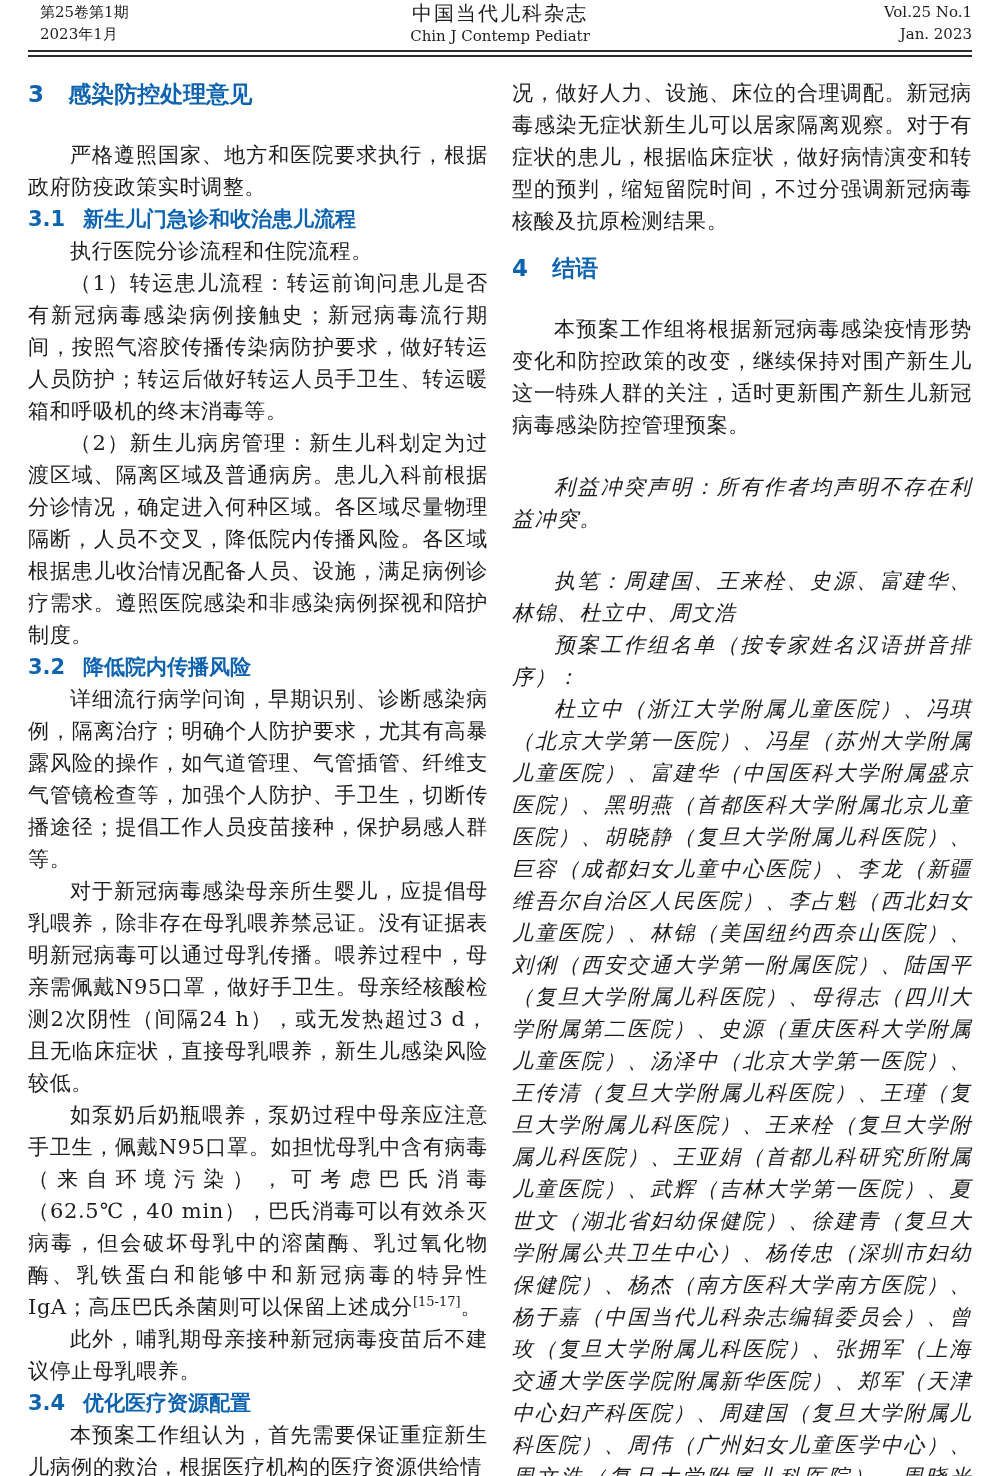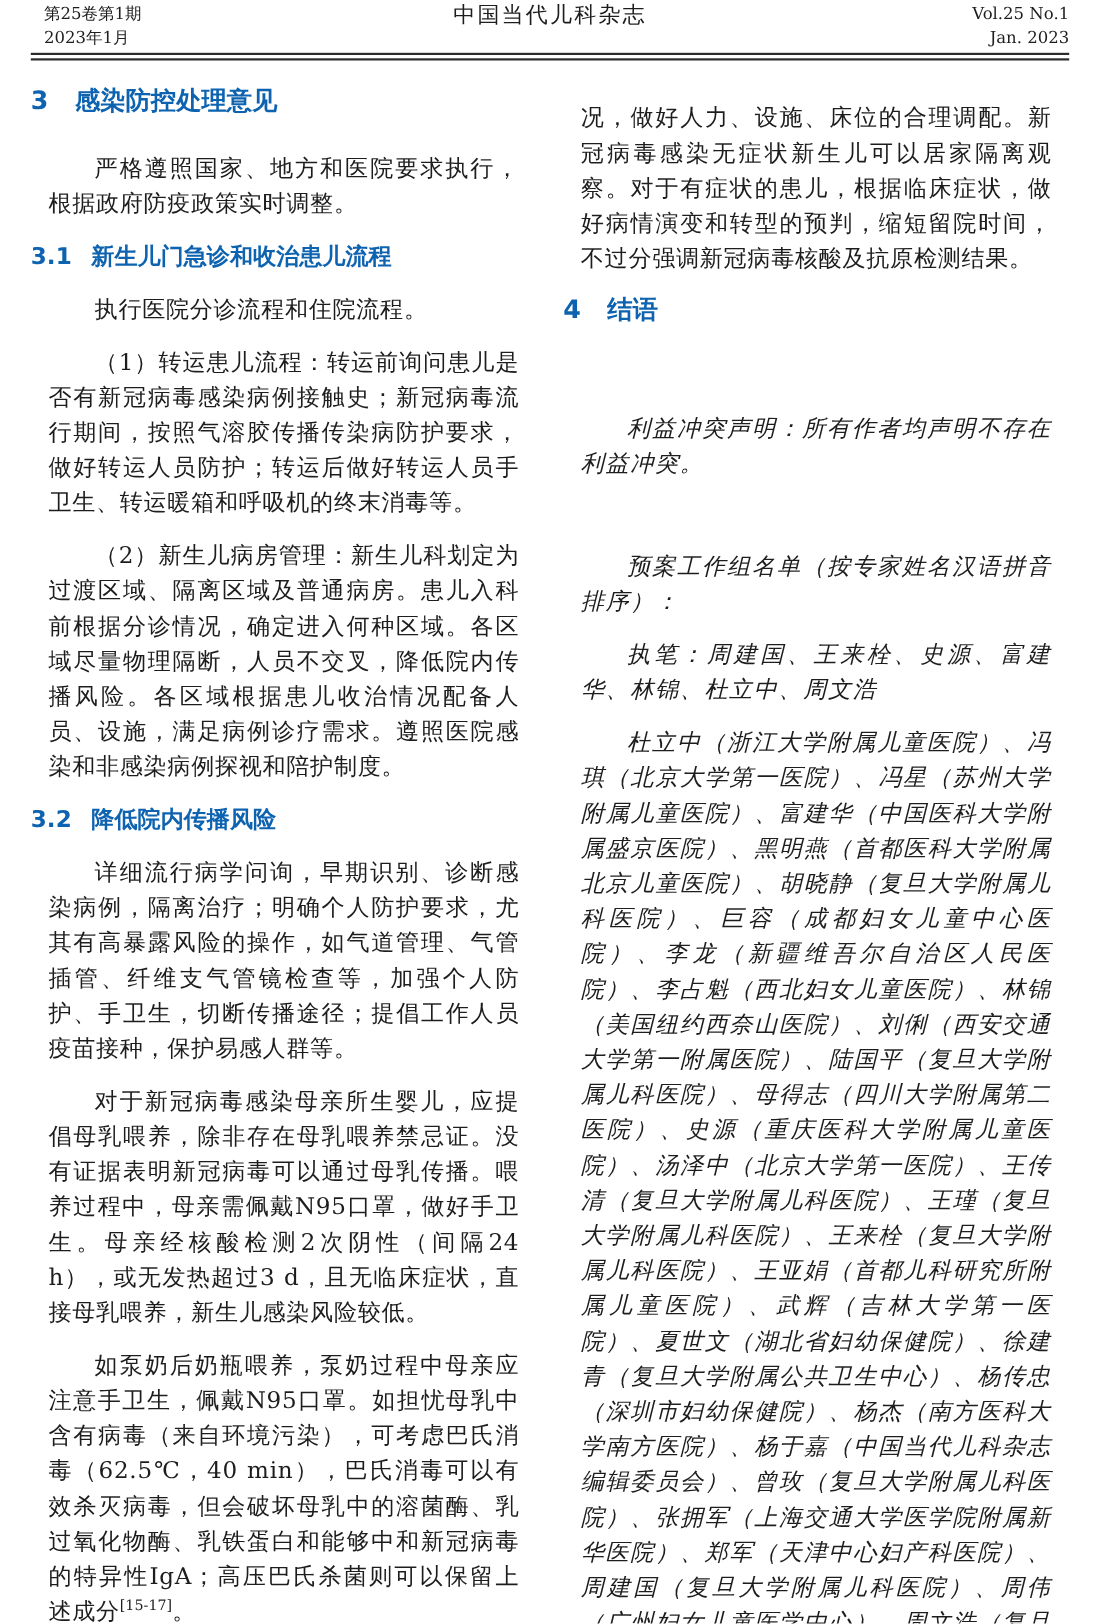--- a/index.html
+++ b/index.html
@@ -34,41 +34,42 @@
   .col > .h1:first-child{margin-top:2px;}
   .h1 .hnum{margin-right:1.05em;}
   .h2{
     font-family:"DejaVu Sans","Liberation Sans",sans-serif;
     font-weight:bold;font-size:21px;line-height:32px;color:var(--blue);
     margin:0;
   }
   .h2 .hnum{margin-right:0.85em;}
   
   .para{
-    font-size:21px;line-height:32px;margin:16px;
+    font-size:21px;line-height:32px;margin:0;
     text-align:justify;text-justify:inter-character;
     text-indent:2em;letter-spacing:0.03em;
   }
   .para.no-indent{text-indent:0;}
   .para.kai{font-style:italic;letter-spacing:0.07em;}
   sup.ref{font-size:13px;line-height:0;letter-spacing:0;}
   .spacer{height:30px;}
 </style>
 </head>
 <body>
 
 <div class="page">
 
   <header class="hdr">
     <div class="hdr-left">
       <div>第25卷第1期</div>
       <div>2023年1月</div>
     </div>
     <div class="hdr-center">
       <div class="hdr-title-cn">中国当代儿科杂志</div>
+      <div class="hdr-title-en">Chin J Contemp Pediatr</div>
     </div>
     <div class="hdr-right">
       <div>Vol.25 No.1</div>
       <div>Jan. 2023</div>
     </div>
   </header>
 
   <div class="double-rule"></div>
 
   <main class="columns">
@@ -83,22 +84,23 @@
         <p class="para">详细流行病学问询，早期识别、诊断感染病例，隔离治疗；明确个人防护要求，尤其有高暴露风险的操作，如气道管理、气管插管、纤维支气管镜检查等，加强个人防护、手卫生，切断传播途径；提倡工作人员疫苗接种，保护易感人群等。</p>
         <p class="para">对于新冠病毒感染母亲所生婴儿，应提倡母乳喂养，除非存在母乳喂养禁忌证。没有证据表明新冠病毒可以通过母乳传播。喂养过程中，母亲需佩戴N95口罩，做好手卫生。母亲经核酸检测2次阴性（间隔24 h），或无发热超过3 d，且无临床症状，直接母乳喂养，新生儿感染风险较低。</p>
         <p class="para"><span>如泵奶后奶瓶喂养，泵奶过程中母亲应注意手卫生，佩戴N95口罩。如担忧母乳中含有病毒（来自环境污染），可考虑巴氏消毒（62.5℃，40 min），巴氏消毒可以有效杀灭病毒，但会破坏母乳中的溶菌酶、乳过氧化物酶、乳铁蛋白和能够中和新冠病毒的特异性IgA；高压巴氏杀菌则可以保留上述成分</span><sup class="ref">[15-17]</sup><span>。</span></p>
         <p class="para">此外，哺乳期母亲接种新冠病毒疫苗后不建议停止母乳喂养。</p>
         <h3 class="h2"><span class="hnum">3.4</span><span class="htitle">优化医疗资源配置</span></h3>
         <p class="para">本预案工作组认为，首先需要保证重症新生儿病例的救治，根据医疗机构的医疗资源供给情</p>
       </section>
     <section class="col" id="col-right">
         <p class="para no-indent">况，做好人力、设施、床位的合理调配。新冠病毒感染无症状新生儿可以居家隔离观察。对于有症状的患儿，根据临床症状，做好病情演变和转型的预判，缩短留院时间，不过分强调新冠病毒核酸及抗原检测结果。</p>
         <h2 class="h1"><span class="hnum">4</span><span class="htitle">结语</span></h2>
+        <p class="para">本预案工作组将根据新冠病毒感染疫情形势变化和防控政策的改变，继续保持对围产新生儿这一特殊人群的关注，适时更新围产新生儿新冠病毒感染防控管理预案。</p>
         <div class="spacer"></div>
         <p class="para kai">利益冲突声明：所有作者均声明不存在利益冲突。</p>
         <div class="spacer"></div>
+        <p class="para kai">执笔：周建国、王来栓、史源、富建华、林锦、杜立中、周文浩</p>
         <p class="para kai">预案工作组名单（按专家姓名汉语拼音排序）：</p>
-        <p class="para kai">执笔：周建国、王来栓、史源、富建华、林锦、杜立中、周文浩</p>
         <p class="para kai">杜立中（浙江大学附属儿童医院）、冯琪（北京大学第一医院）、冯星（苏州大学附属儿童医院）、富建华（中国医科大学附属盛京医院）、黑明燕（首都医科大学附属北京儿童医院）、胡晓静（复旦大学附属儿科医院）、巨容（成都妇女儿童中心医院）、李龙（新疆维吾尔自治区人民医院）、李占魁（西北妇女儿童医院）、林锦（美国纽约西奈山医院）、刘俐（西安交通大学第一附属医院）、陆国平（复旦大学附属儿科医院）、母得志（四川大学附属第二医院）、史源（重庆医科大学附属儿童医院）、汤泽中（北京大学第一医院）、王传清（复旦大学附属儿科医院）、王瑾（复旦大学附属儿科医院）、王来栓（复旦大学附属儿科医院）、王亚娟（首都儿科研究所附属儿童医院）、武辉（吉林大学第一医院）、夏世文（湖北省妇幼保健院）、徐建青（复旦大学附属公共卫生中心）、杨传忠（深圳市妇幼保健院）、杨杰（南方医科大学南方医院）、杨于嘉（中国当代儿科杂志编辑委员会）、曾玫（复旦大学附属儿科医院）、张拥军（上海交通大学医学院附属新华医院）、郑军（天津中心妇产科医院）、周建国（复旦大学附属儿科医院）、周伟（广州妇女儿童医学中心）、周文浩（复旦大学附属儿科医院）、周晓光（中山大学附属第八医院）、周晓玉（南京医科大学附属儿童医</p>
       </section>
   </main>
 
 </div>
 
 </body></html>

